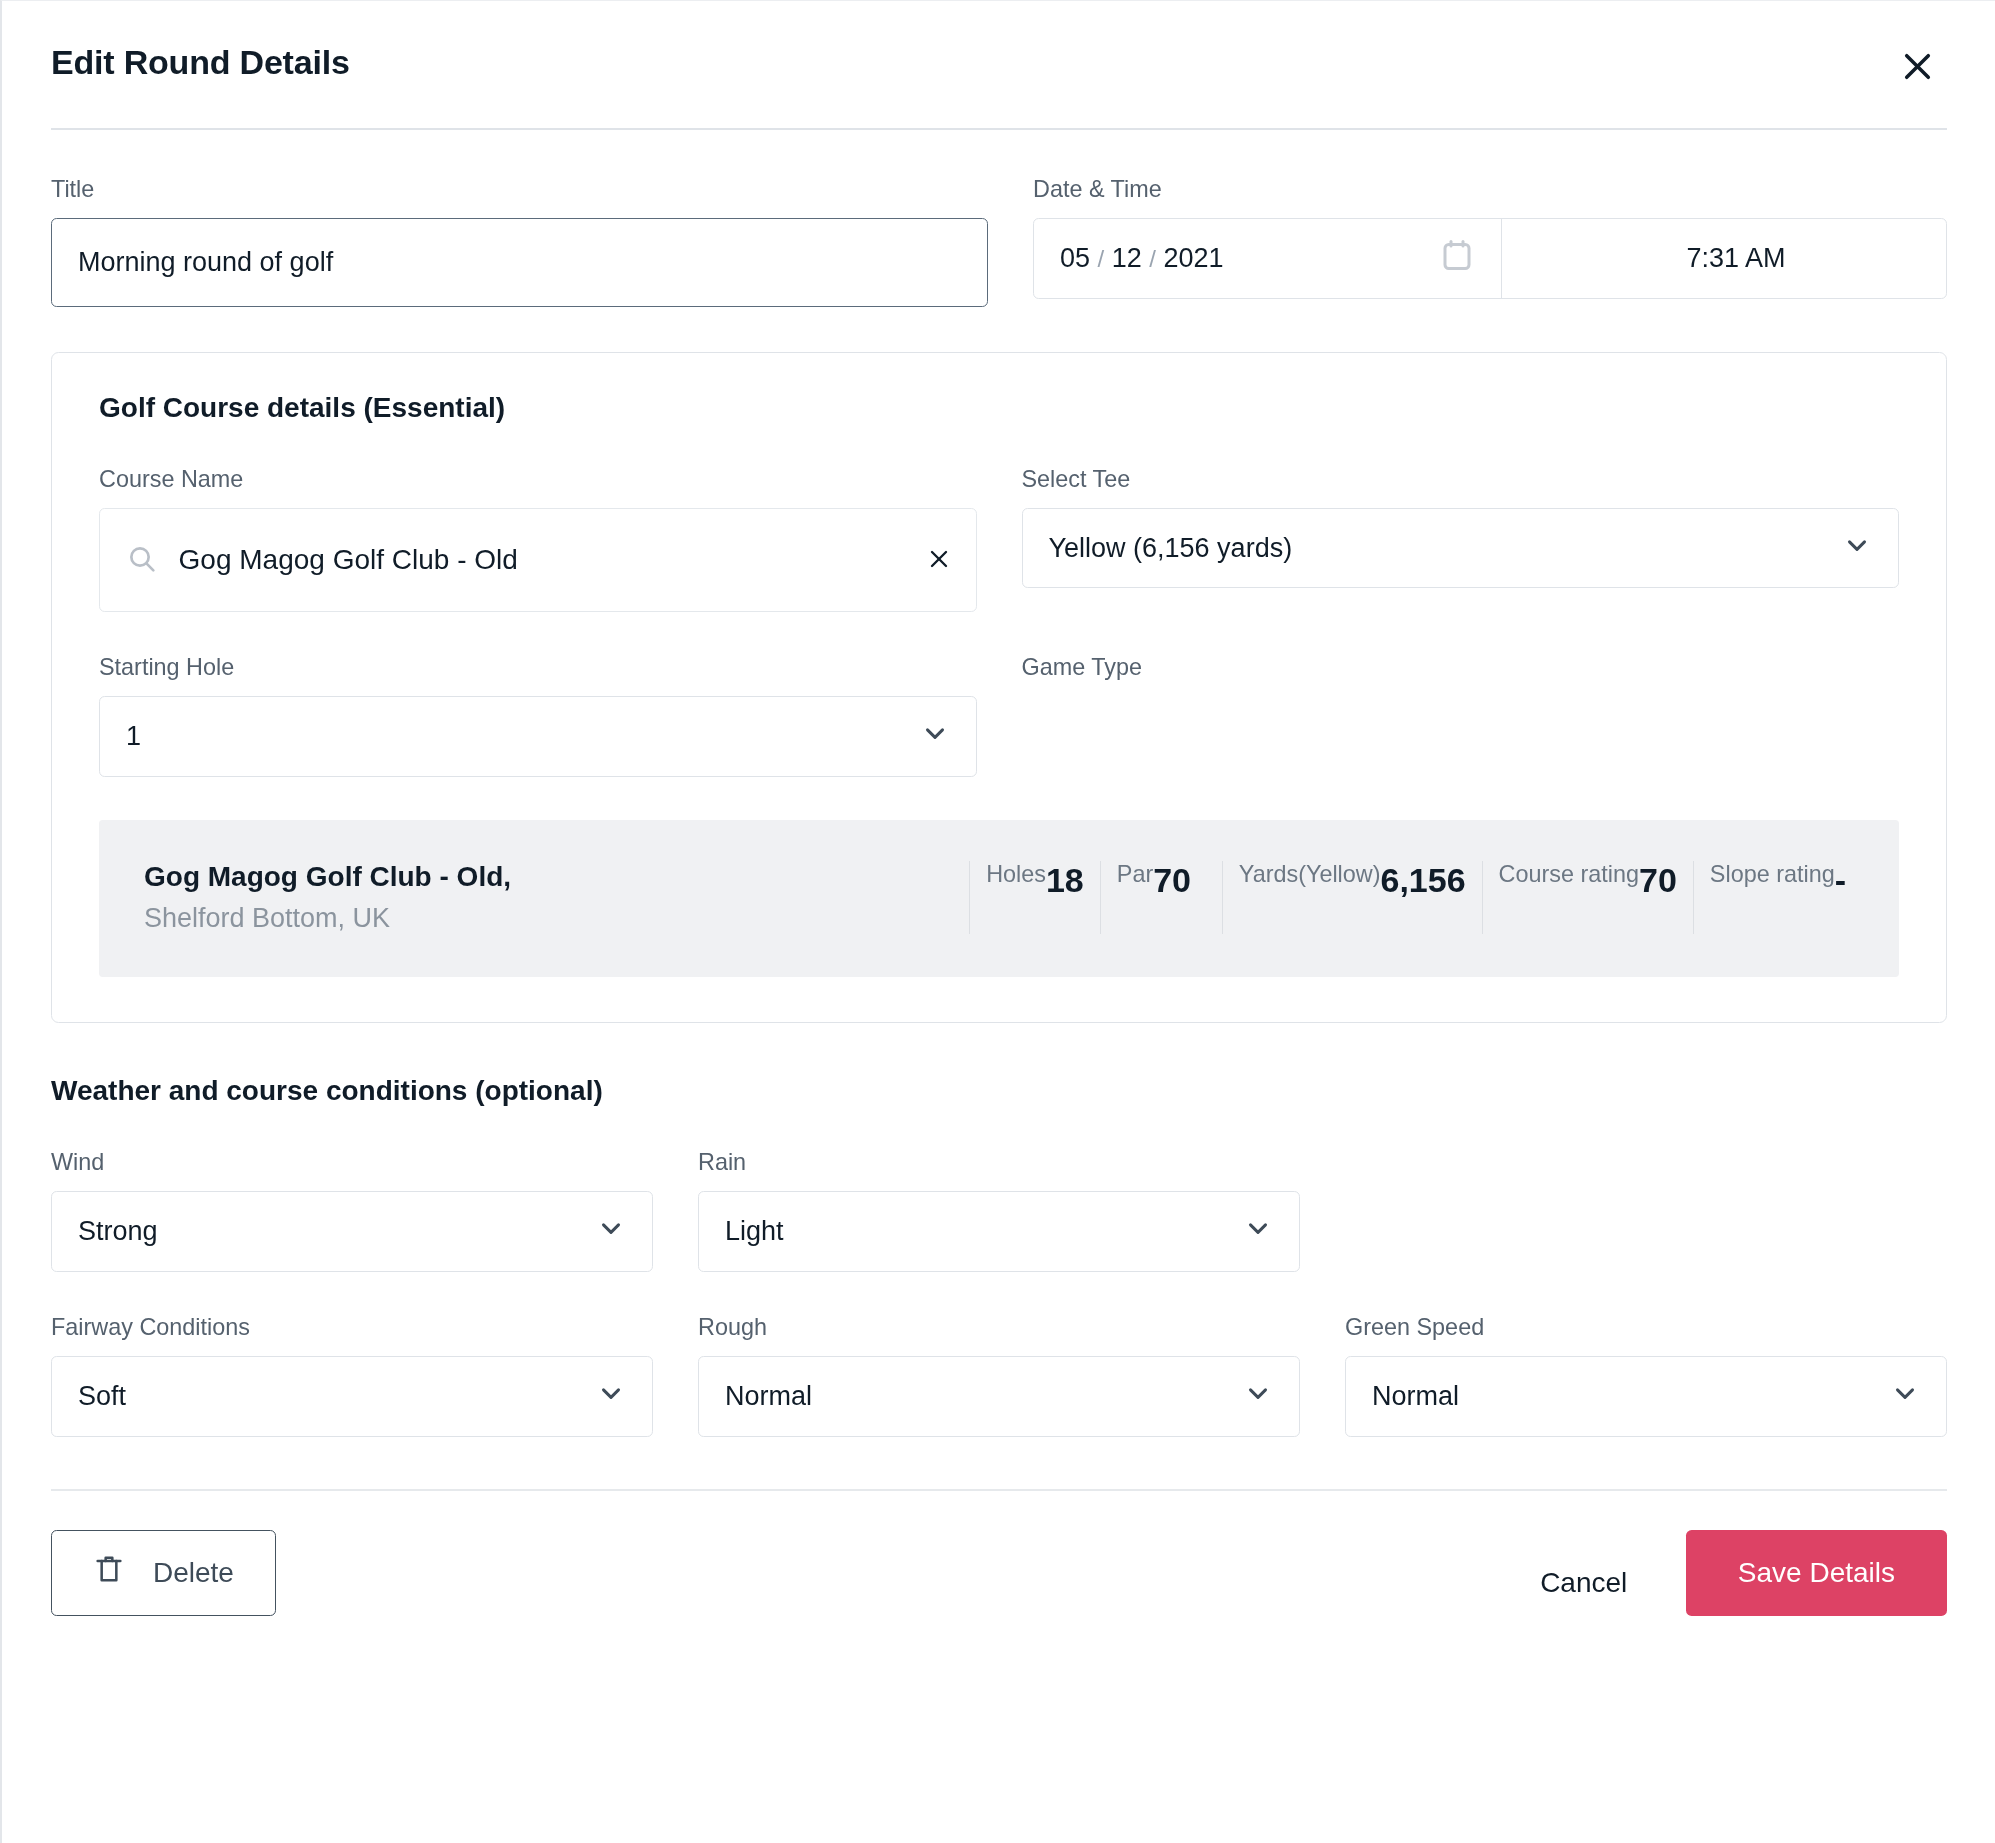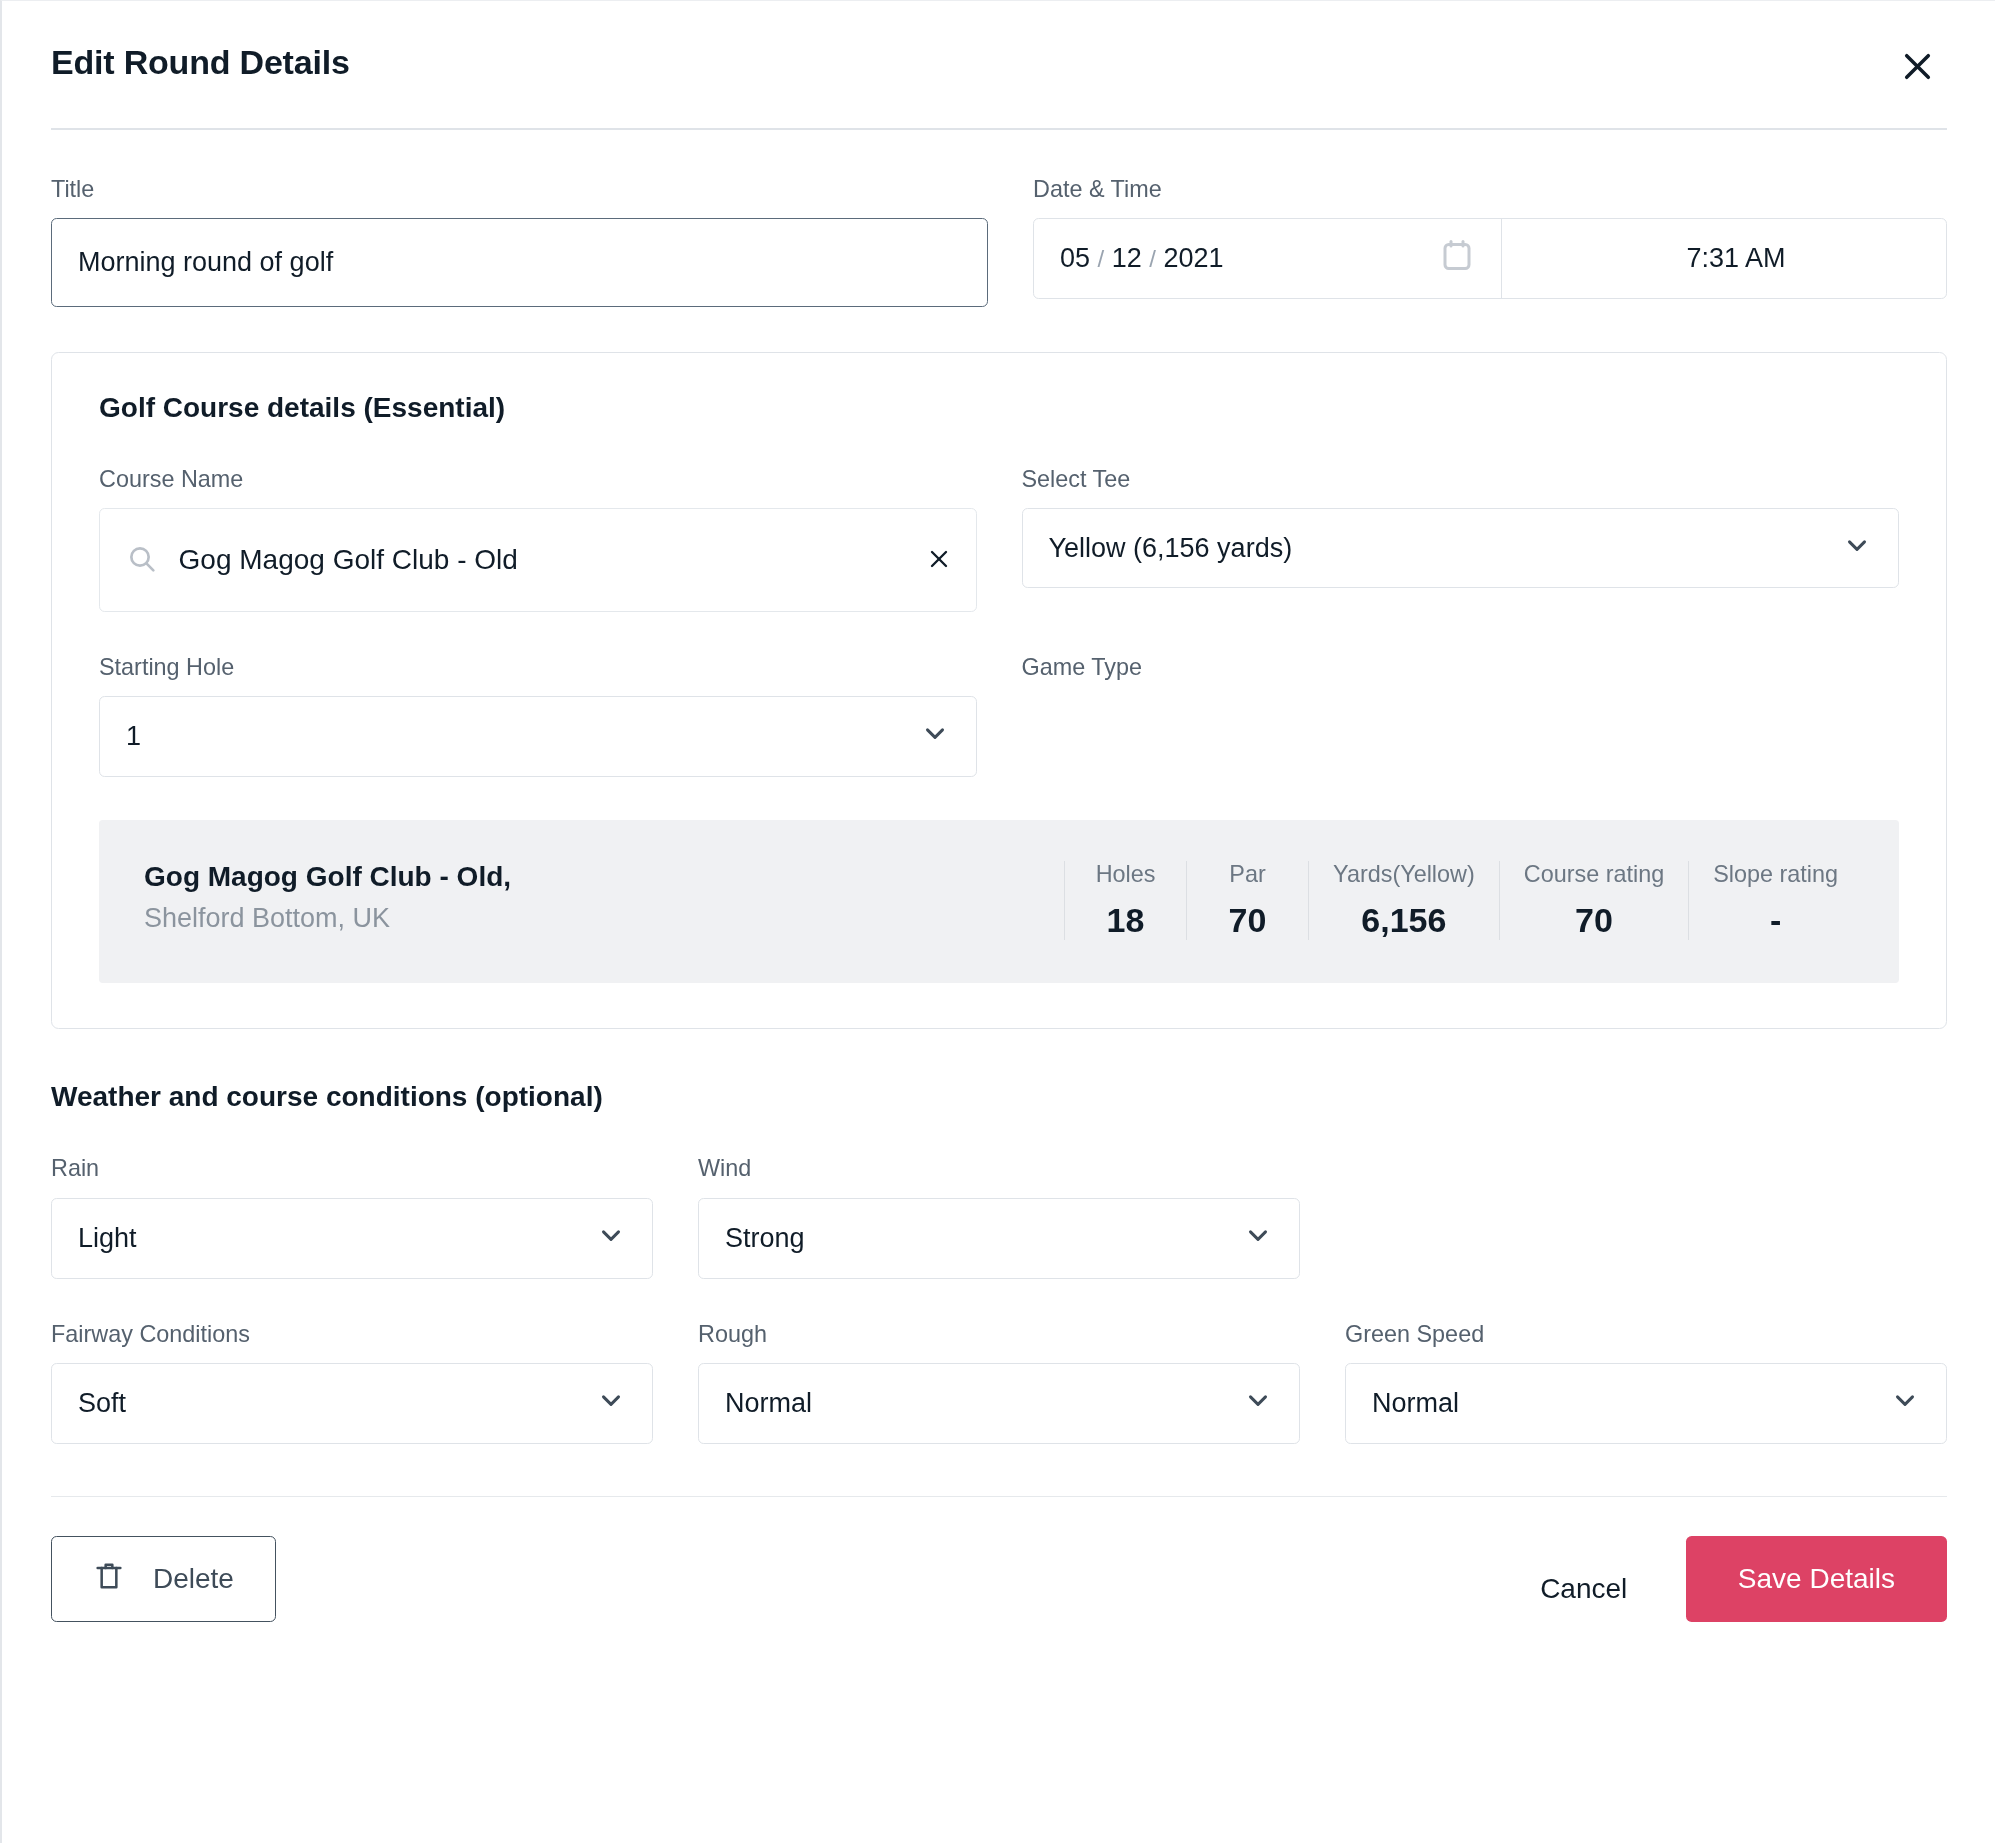--- a/index.html
+++ b/index.html
@@ -227,25 +227,25 @@
     font-size: 28px;
     font-weight: bold;
     color: #101c28;
     margin-bottom: 9.4px;
   }
   .summary-name .line2 {
     font-size: 27px;
     color: #8b949e;
   }
   .stat {
-    padding: 0 24px;
+    padding: 0 16px;
     border-left: 1.9px solid #dcdfe3;
     text-align: center;
     display: flex;
-    flex-direction: column;
+    flex-direction: row;
     justify-content: flex-start;
     min-width: 122px;
   }
   .stat .k {
     font-size: 23.4px;
     color: #6c7783;
     margin-bottom: 13px;
     white-space: nowrap;
   }
   .stat .v {
@@ -449,34 +449,34 @@
         <span class="k">Slope rating</span>
         <span class="v">-</span>
       </div>
     </div>
   </div>
 
   <div class="weather-heading">Weather and course conditions (optional)</div>
 
   <div class="weather-row">
     <div class="weather-col">
-      <div class="field-label">Rain</div>
+      <div class="field-label">Wind</div>
       <div class="select-box">
-        <span>Light</span>
+        <span>Strong</span>
         <span class="chev">
           <svg width="30" height="30" viewBox="0 0 24 24" fill="none" stroke="#3e4b58" stroke-width="2.4" stroke-linecap="round" stroke-linejoin="round">
             <polyline points="6 9.5 12 15.5 18 9.5"></polyline>
           </svg>
         </span>
       </div>
     </div>
     <div class="weather-col">
-      <div class="field-label">Wind</div>
+      <div class="field-label">Rain</div>
       <div class="select-box">
-        <span>Strong</span>
+        <span>Light</span>
         <span class="chev">
           <svg width="30" height="30" viewBox="0 0 24 24" fill="none" stroke="#3e4b58" stroke-width="2.4" stroke-linecap="round" stroke-linejoin="round">
             <polyline points="6 9.5 12 15.5 18 9.5"></polyline>
           </svg>
         </span>
       </div>
     </div>
     <div class="weather-col"></div>
   </div>
 

